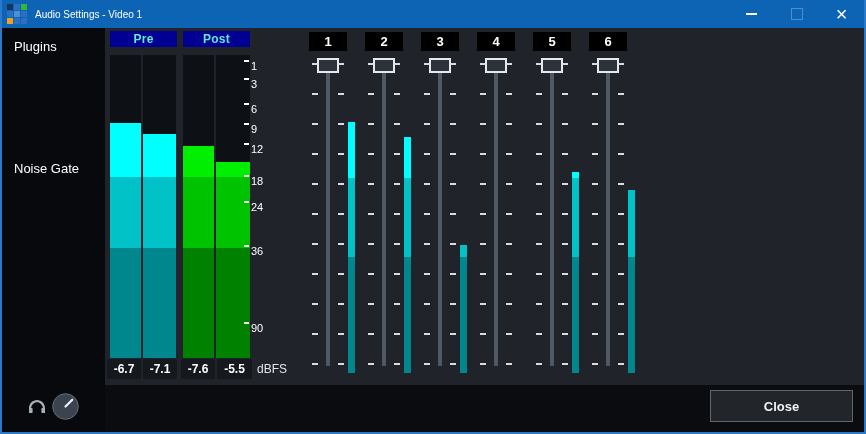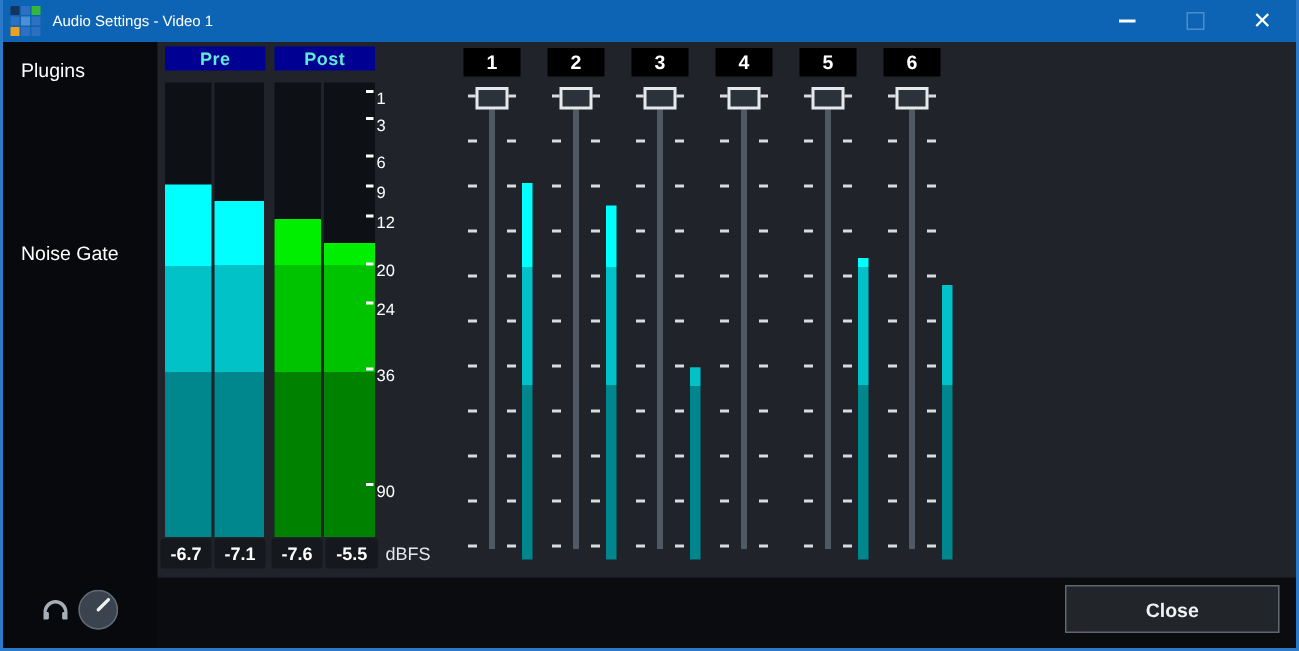--- a/index.html
+++ b/index.html
@@ -110,21 +110,21 @@
         <div class="scale-num" style="left: 146px; top: 38px;">1</div>
         <div class="scale-dash" style="left: 139px; top: 50px;"></div>
         <div class="scale-num" style="left: 146px; top: 56px;">3</div>
         <div class="scale-dash" style="left: 139px; top: 75px;"></div>
         <div class="scale-num" style="left: 146px; top: 81px;">6</div>
         <div class="scale-dash" style="left: 139px; top: 95px;"></div>
         <div class="scale-num" style="left: 146px; top: 101px;">9</div>
         <div class="scale-dash" style="left: 139px; top: 115px;"></div>
         <div class="scale-num" style="left: 146px; top: 121px;">12</div>
         <div class="scale-dash" style="left: 139px; top: 147px;"></div>
-        <div class="scale-num" style="left: 146px; top: 153px;">20</div>
+        <div class="scale-num" style="left: 146px; top: 153px;">18</div>
         <div class="scale-dash" style="left: 139px; top: 173px;"></div>
         <div class="scale-num" style="left: 146px; top: 179px;">24</div>
         <div class="scale-dash" style="left: 139px; top: 217px;"></div>
         <div class="scale-num" style="left: 146px; top: 223px;">36</div>
         <div class="scale-dash" style="left: 139px; top: 294px;"></div>
         <div class="scale-num" style="left: 146px; top: 300px;">90</div>
       </div>
     <div class="dbfs">dBFS</div>
     <div id="channels">
         <div class="ch-header" style="left: 204px;">1</div>

